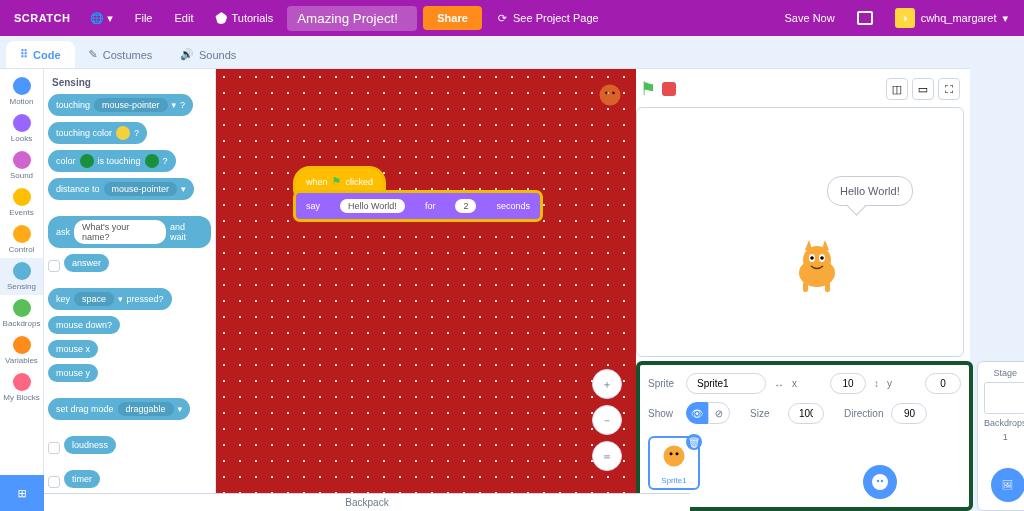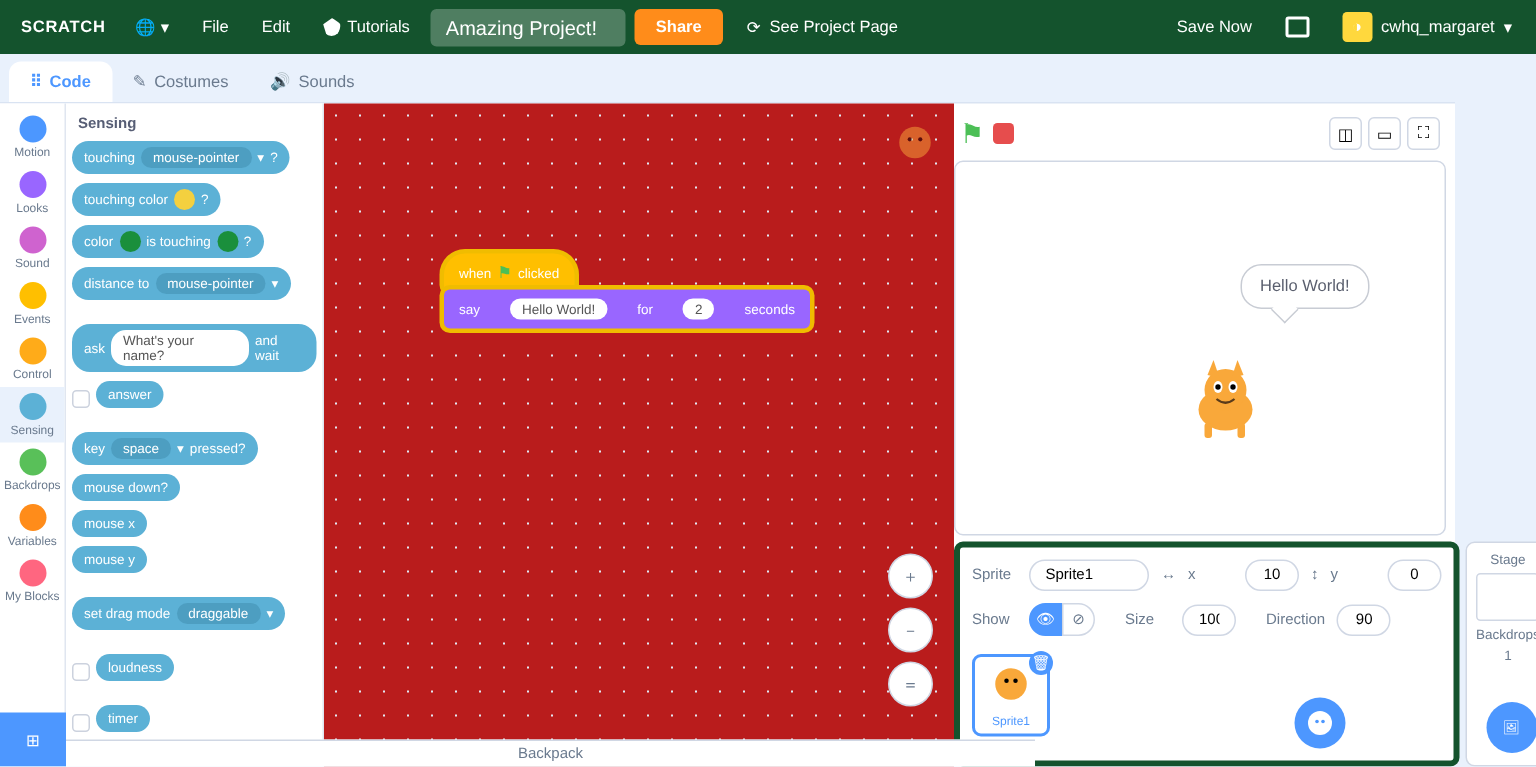--- a/index.html
+++ b/index.html
@@ -1,19 +1,19 @@
 <!DOCTYPE html>
 <html><head>
 <meta charset="utf-8">
 <style>
 * { margin:0; padding:0; box-sizing:border-box; font-family:"Helvetica Neue",Arial,sans-serif; }
 body { background:#e9f1fc; width:1024px; height:511px; overflow:hidden; font-size:11px; }
 
 
-.menubar { height:36px; background:#14532d; display:flex; align-items:center; color:#fff; padding:0 8px; gap:6px; }
+.menubar { height:36px; background:#a21caf; display:flex; align-items:center; color:#fff; padding:0 8px; gap:6px; }
 .logo { font-weight:800; letter-spacing:.5px; padding:0 6px; }
 .menuitem { padding:4px 8px; cursor:pointer; border-radius:3px; }
 .tutorials { display:flex; align-items:center; gap:4px; }
 .lightbulb { width:12px;height:12px;background:#fff;border-radius:50%; clip-path:polygon(50% 0,100% 35%,80% 100%,20% 100%,0 35%); }
 .title-input { background:rgba(255,255,255,.25); border:none; color:#fff; padding:5px 10px; border-radius:4px; width:130px; }
 .title-input::placeholder { color:#fff; }
 .share-btn { background:#ff8c1a; padding:6px 14px; border-radius:4px; font-weight:600; }
 .seepage { display:flex; align-items:center; gap:6px; padding:4px 10px; }
 .spacer { flex:1; }
 .folder-icon { width:16px;height:14px;border:2px solid #fff;border-radius:2px; }

